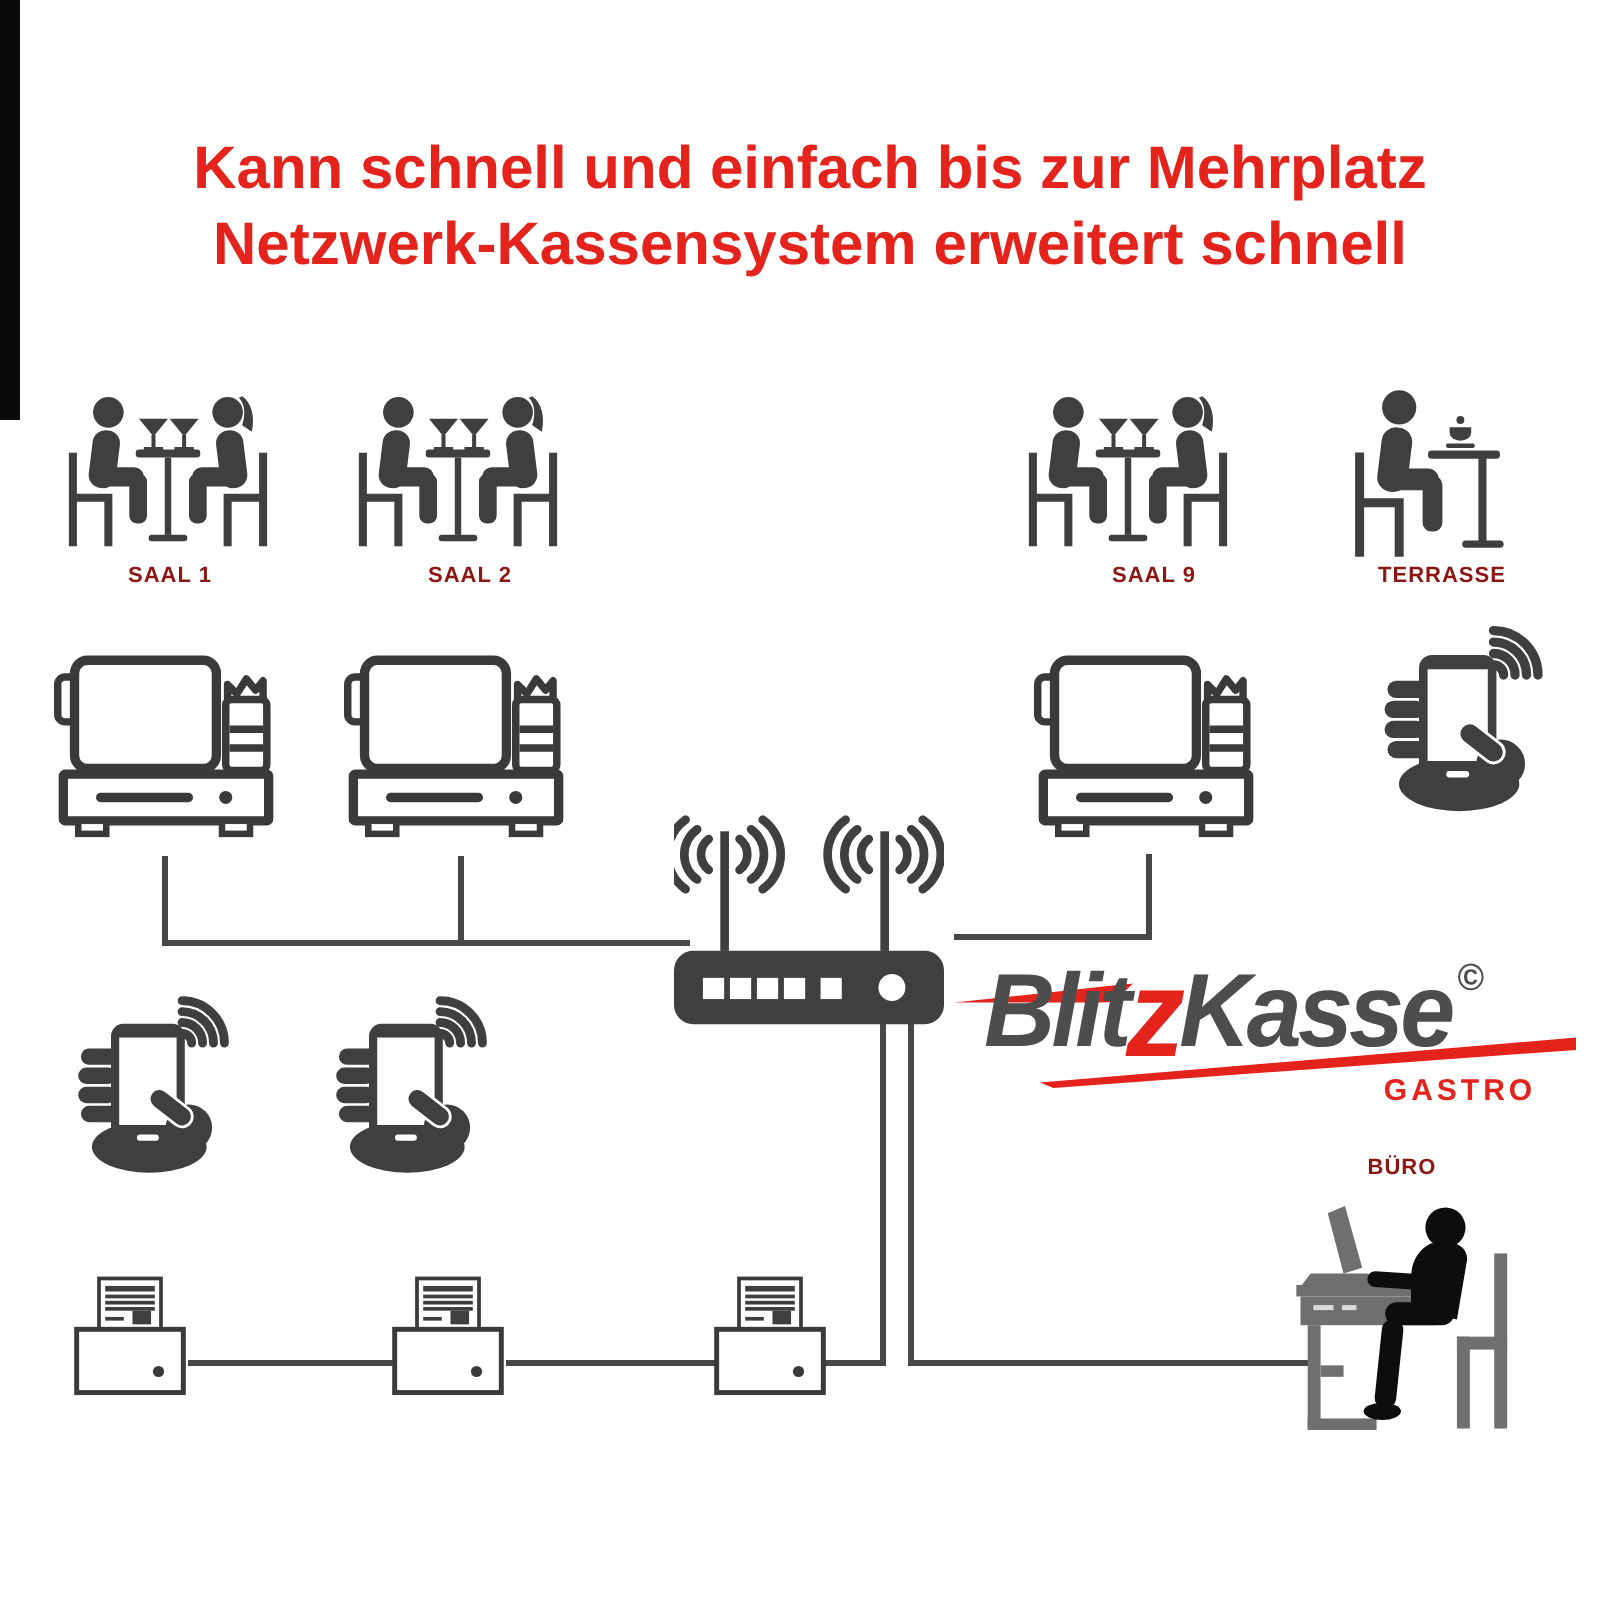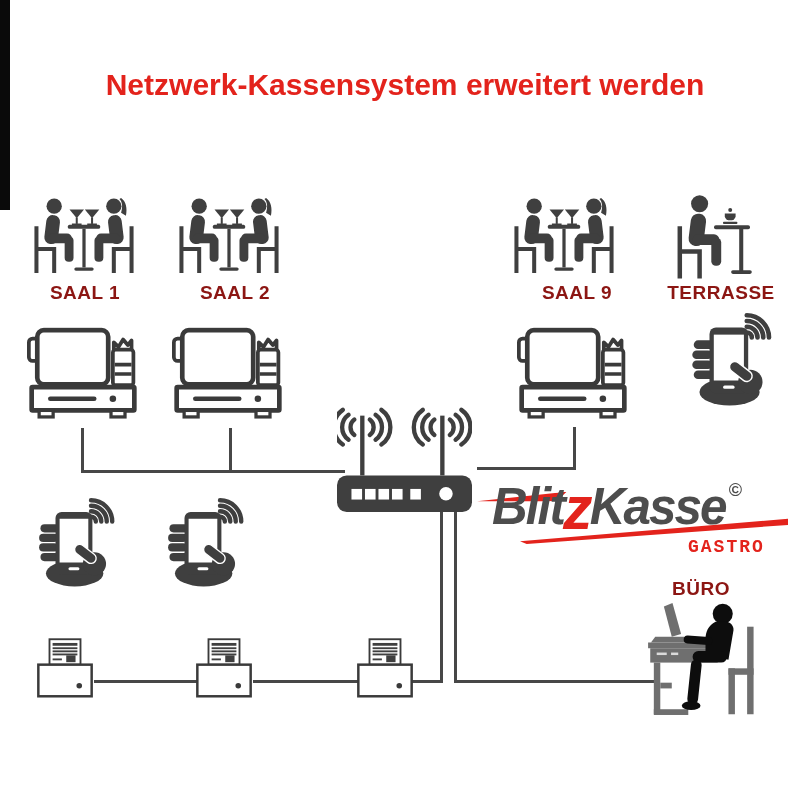--- a/index.html
+++ b/index.html
@@ -4,29 +4,29 @@
 <style>
   html,body{margin:0;padding:0;background:#fff;}
   .canvas{position:relative;width:800px;height:800px;background:#ffffff;overflow:hidden;
           font-family:"Liberation Sans",sans-serif;}
   .abs{position:absolute;}
   .black-bar{position:absolute;left:0;top:0;width:10px;height:210px;background:#0a0a0a;}
   .headline{position:absolute;left:10px;right:0;top:66px;text-align:center;
             font-weight:bold;font-size:30px;line-height:38px;color:var(--headline,#e3231c);}
   .headline span{display:block;}
   .zone-label{position:absolute;width:110px;text-align:center;font-weight:bold;
-              font-size:19px;color:var(--zone_label,#8c1613);letter-spacing:.5px;}
+              font-size:11px;color:var(--zone_label,#8c1613);letter-spacing:.5px;}
   .line{position:absolute;background:var(--line,#474747);}
   .logo-text{position:absolute;left:492px;top:476px;white-space:nowrap;
              font-style:italic;font-weight:bold;font-size:52px;letter-spacing:-2px;
              color:var(--logo_text,#4d4d4d);transform:scaleX(.95);transform-origin:left top;}
   .logo-z{color:var(--logo_accent,#e3231c);font-size:62px;line-height:0;position:relative;top:5px;margin:0 -1px;}
   .logo-c{font-size:19px;vertical-align:28px;letter-spacing:0;margin-left:3px;}
-  .logo-sub{position:absolute;left:688px;top:537px;width:84px;text-align:left;
-            font-weight:bold;font-size:18px;letter-spacing:2px;color:var(--logo_accent,#e3231c);font-family:Liberation Mono, monospace;}
+  .logo-sub{position:absolute;left:688px;top:537px;width:84px;text-align:center;
+            font-weight:bold;font-size:15px;letter-spacing:2px;color:var(--logo_accent,#e3231c);}
   .swoosh{position:absolute;background:var(--logo_accent,#e3231c);}
   .swoosh-left{left:477px;top:494px;width:90px;height:9px;
                clip-path:polygon(0 55%,100% 0,88% 100%);transform:rotate(-3deg);}
   .swoosh-right{left:520px;top:516px;width:268px;height:28px;
                 clip-path:polygon(0 90%,100% 10%,100% 32%,2.5% 100%);}
 </style>
 </head>
 <body>
 
 <svg width="0" height="0" style="position:absolute" aria-hidden="true">
@@ -174,21 +174,22 @@
       </g>
     </symbol>
   </defs>
 </svg>
 
 <div class="canvas">
 
   <div class="black-bar"></div>
 
   <div class="headline">
-    <span>Netzwerk-Kassensystem erweitert werden</span>
+    <span>Kann schnell und einfach bis zur Mehrplatz</span>
+    <span>Netzwerk-Kassensystem erweitert schnell</span>
   </div>
 
   <svg class="abs" style="left:30px;top:190px;width:108px;height:92px" viewBox="0 0 134 100">
       <use href="#sym-diners" xlink:href="#sym-diners"></use>
     </svg>
   <svg class="abs" style="left:175px;top:190px;width:108px;height:92px" viewBox="0 0 134 100">
       <use href="#sym-diners" xlink:href="#sym-diners"></use>
     </svg>
   <svg class="abs" style="left:510px;top:190px;width:108px;height:92px" viewBox="0 0 134 100">
       <use href="#sym-diners" xlink:href="#sym-diners"></use>

